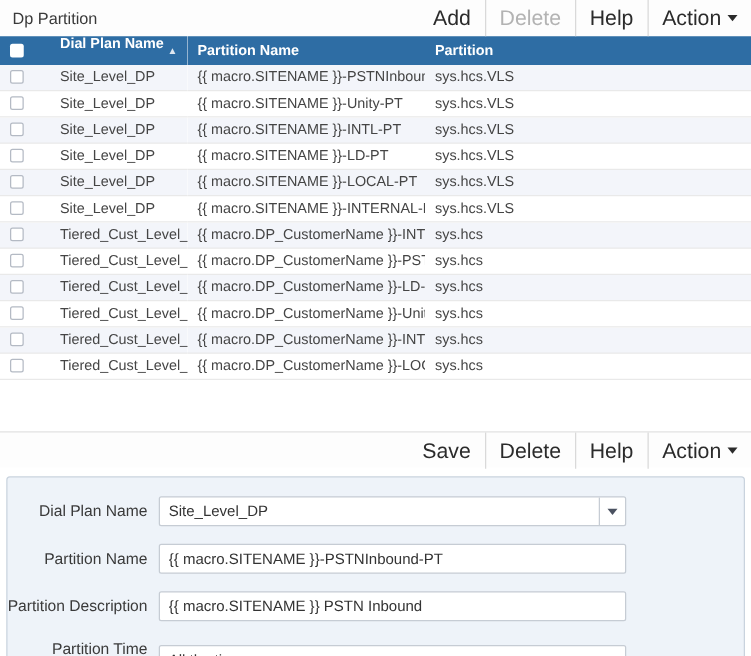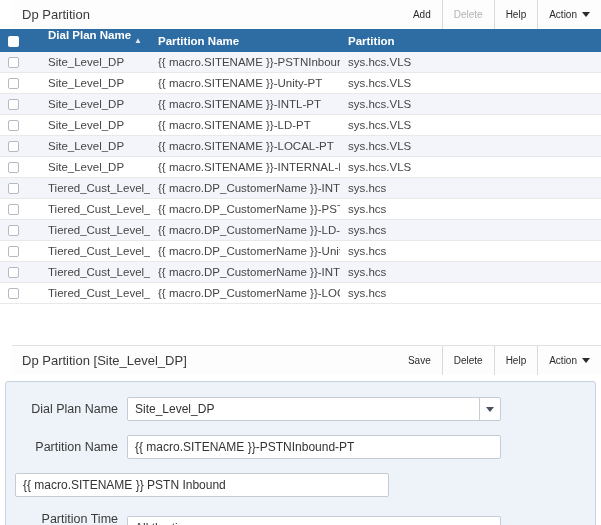--- a/index.html
+++ b/index.html
@@ -9,26 +9,25 @@
     background:#ffffff;
     font-family:"Liberation Sans", sans-serif;
     color:#333;
   }
 
   
   .toolbar {
     display:flex; align-items:center;
     height:29px; padding-left:10px;
     background:#fdfdfd;
-    margin-left:12px;
   }
   .toolbar .title { font-size:13px; color:#3a3a3a; }
   .toolbar .spacer { flex:1; }
   .tb-btn {
-    font-size:10px; color:#2b2b2b;
+    font-size:17px; color:#2b2b2b;
     padding:0 11px; height:29px; line-height:29px;
     cursor:pointer; white-space:nowrap;
     display:flex; align-items:center;
   }
   .tb-btn + .tb-btn { border-left:1px solid #d9d9d9; }
   .tb-btn.disabled { color:#b3b3b3; cursor:default; }
   .caret {
     display:inline-block; margin-left:5px;
     width:0; height:0;
     border-left:4px solid transparent;
@@ -218,21 +217,20 @@
       <tr class="">
         <td><span class="cbx"></span></td>
         <td>Tiered_Cust_Level_DP</td>
         <td>{{ macro.DP_CustomerName }}-LOCAL-PT</td>
         <td>sys.hcs</td>
       </tr>
     </tbody>
 </table>
 
 <div class="toolbar detail-toolbar">
-  <span class="title">Dp Partition [Site_Level_DP]</span>
   <span class="spacer"></span>
   <span style="display:flex;height:29px;align-items:center;" id="detail-toolbar-buttons">
       <div class="tb-btn">Save</div>
       <div class="tb-btn">Delete</div>
       <div class="tb-btn">Help</div>
       <div class="tb-btn">Action<span class="caret"></span></div>
     </span>
 </div>
 
 <div class="panel" id="form-panel">
@@ -243,19 +241,20 @@
         <div class="select-arrow-box">
           <span class="select-arrow"></span>
         </div>
       </div>
     </div>
     <div class="form-row">
       <div class="form-label">Partition Name</div>
       <div class="form-control text-input">{{ macro.SITENAME }}-PSTNInbound-PT</div>
     </div>
     <div class="form-row">
+      <div class="form-label">Partition Description</div>
       <div class="form-control text-input">{{ macro.SITENAME }} PSTN Inbound</div>
     </div>
     <div class="form-row">
       <div class="form-label">Partition Time Schedule</div>
       <div class="form-control text-input">All the time</div>
     </div>
   </div>
 
 </body></html>

